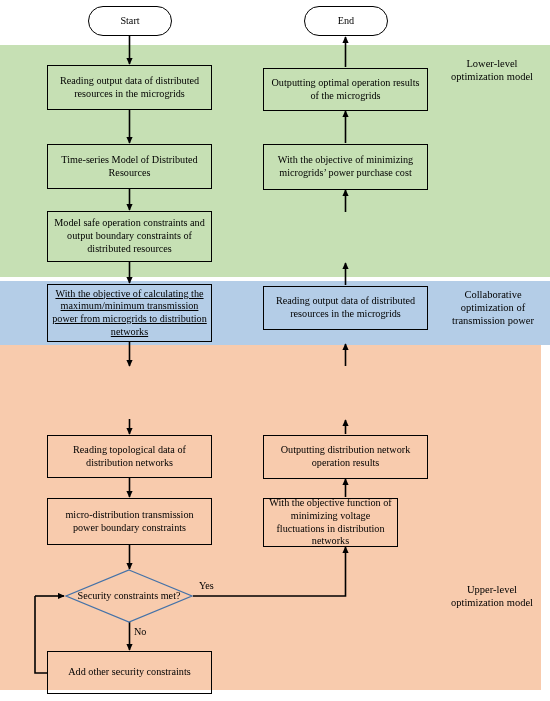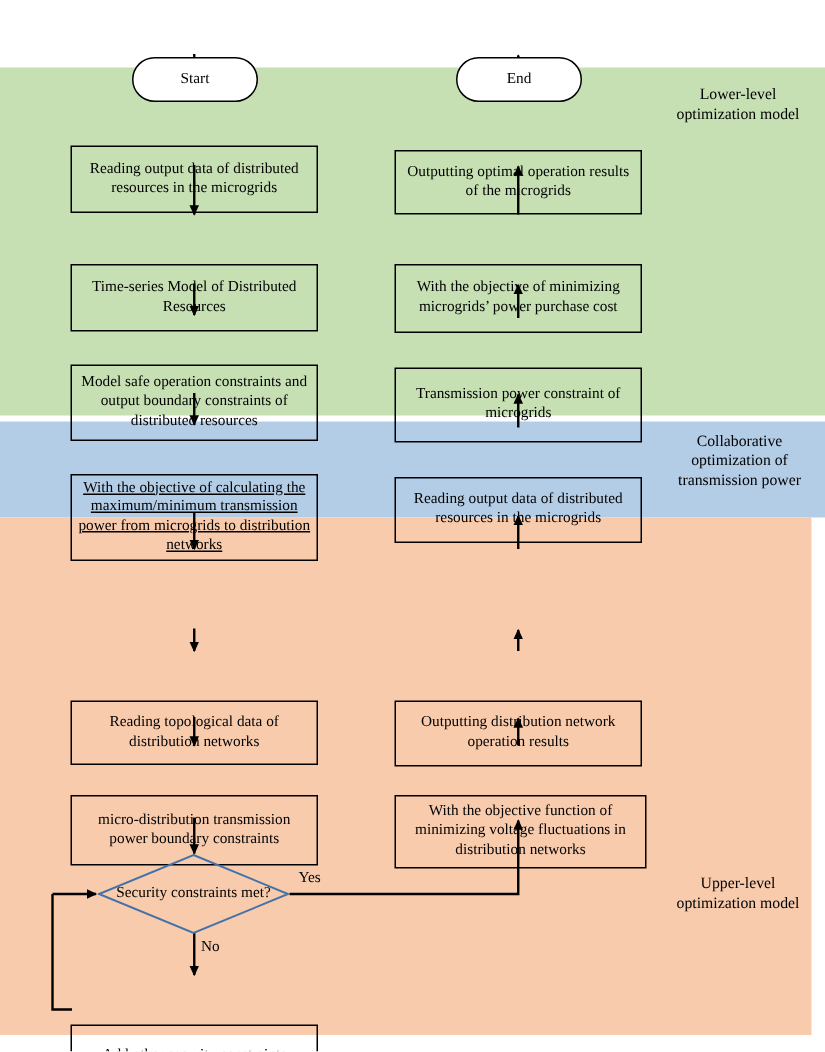--- a/index.html
+++ b/index.html
@@ -44,21 +44,20 @@
     border: 1.6px solid #000;
     background: transparent;
     display: flex;
     align-items: center;
     justify-content: center;
     text-align: center;
     font-size: 10.2px;
     line-height: 1.25;
     color: #000;
     padding: 2px 4px;
-    margin-top: 32px;
   }
   .terminal {
     border-radius: 22px;
     background: #ffffff;
   }
   .diamond-wrap {
     position: absolute;
   }
   .diamond-wrap svg { display: block; }
   .diamond-text {
@@ -170,30 +169,27 @@
   </div>
   <div class="edge-text" style="left:199px; top:580px;">Yes</div>
   <div class="edge-text" style="left:134px; top:626px;">No</div>
 
   <div class="node" style="left:263px; top:68px; width:165px; height:43px;">
     <span>Outputting optimal operation results of the microgrids</span>
   </div>
   <div class="node" style="left:263px; top:144px; width:165px; height:46px;">
     <span>With the objective of minimizing microgrids’ power purchase cost</span>
   </div>
-  <div class="node" style="left:263px; top:213px; width:165px; height:50px;">
-    <span>Transmission power constraint of microgrids</span>
-  </div>
   <div class="node" style="left:263px; top:286px; width:165px; height:44px;">
     <span>Reading output data of distributed resources in the microgrids</span>
   </div>
   <div class="node" style="left:263px; top:435px; width:165px; height:44px;">
     <span>Outputting distribution network operation results</span>
   </div>
-  <div class="node" style="left:263px; top:498px; width:168px; height:49px;">
+  <div class="node" style="left:263px; top:498px; width:135px; height:49px;">
     <span>With the objective function of minimizing voltage fluctuations in distribution networks</span>
   </div>
 
   <div class="band-label" id="label-lower">
     <div>Lower-level</div>
     <div>optimization model</div>
   </div>
   <div class="band-label" id="label-collab">
     <div>Collaborative</div>
     <div>optimization of</div>

